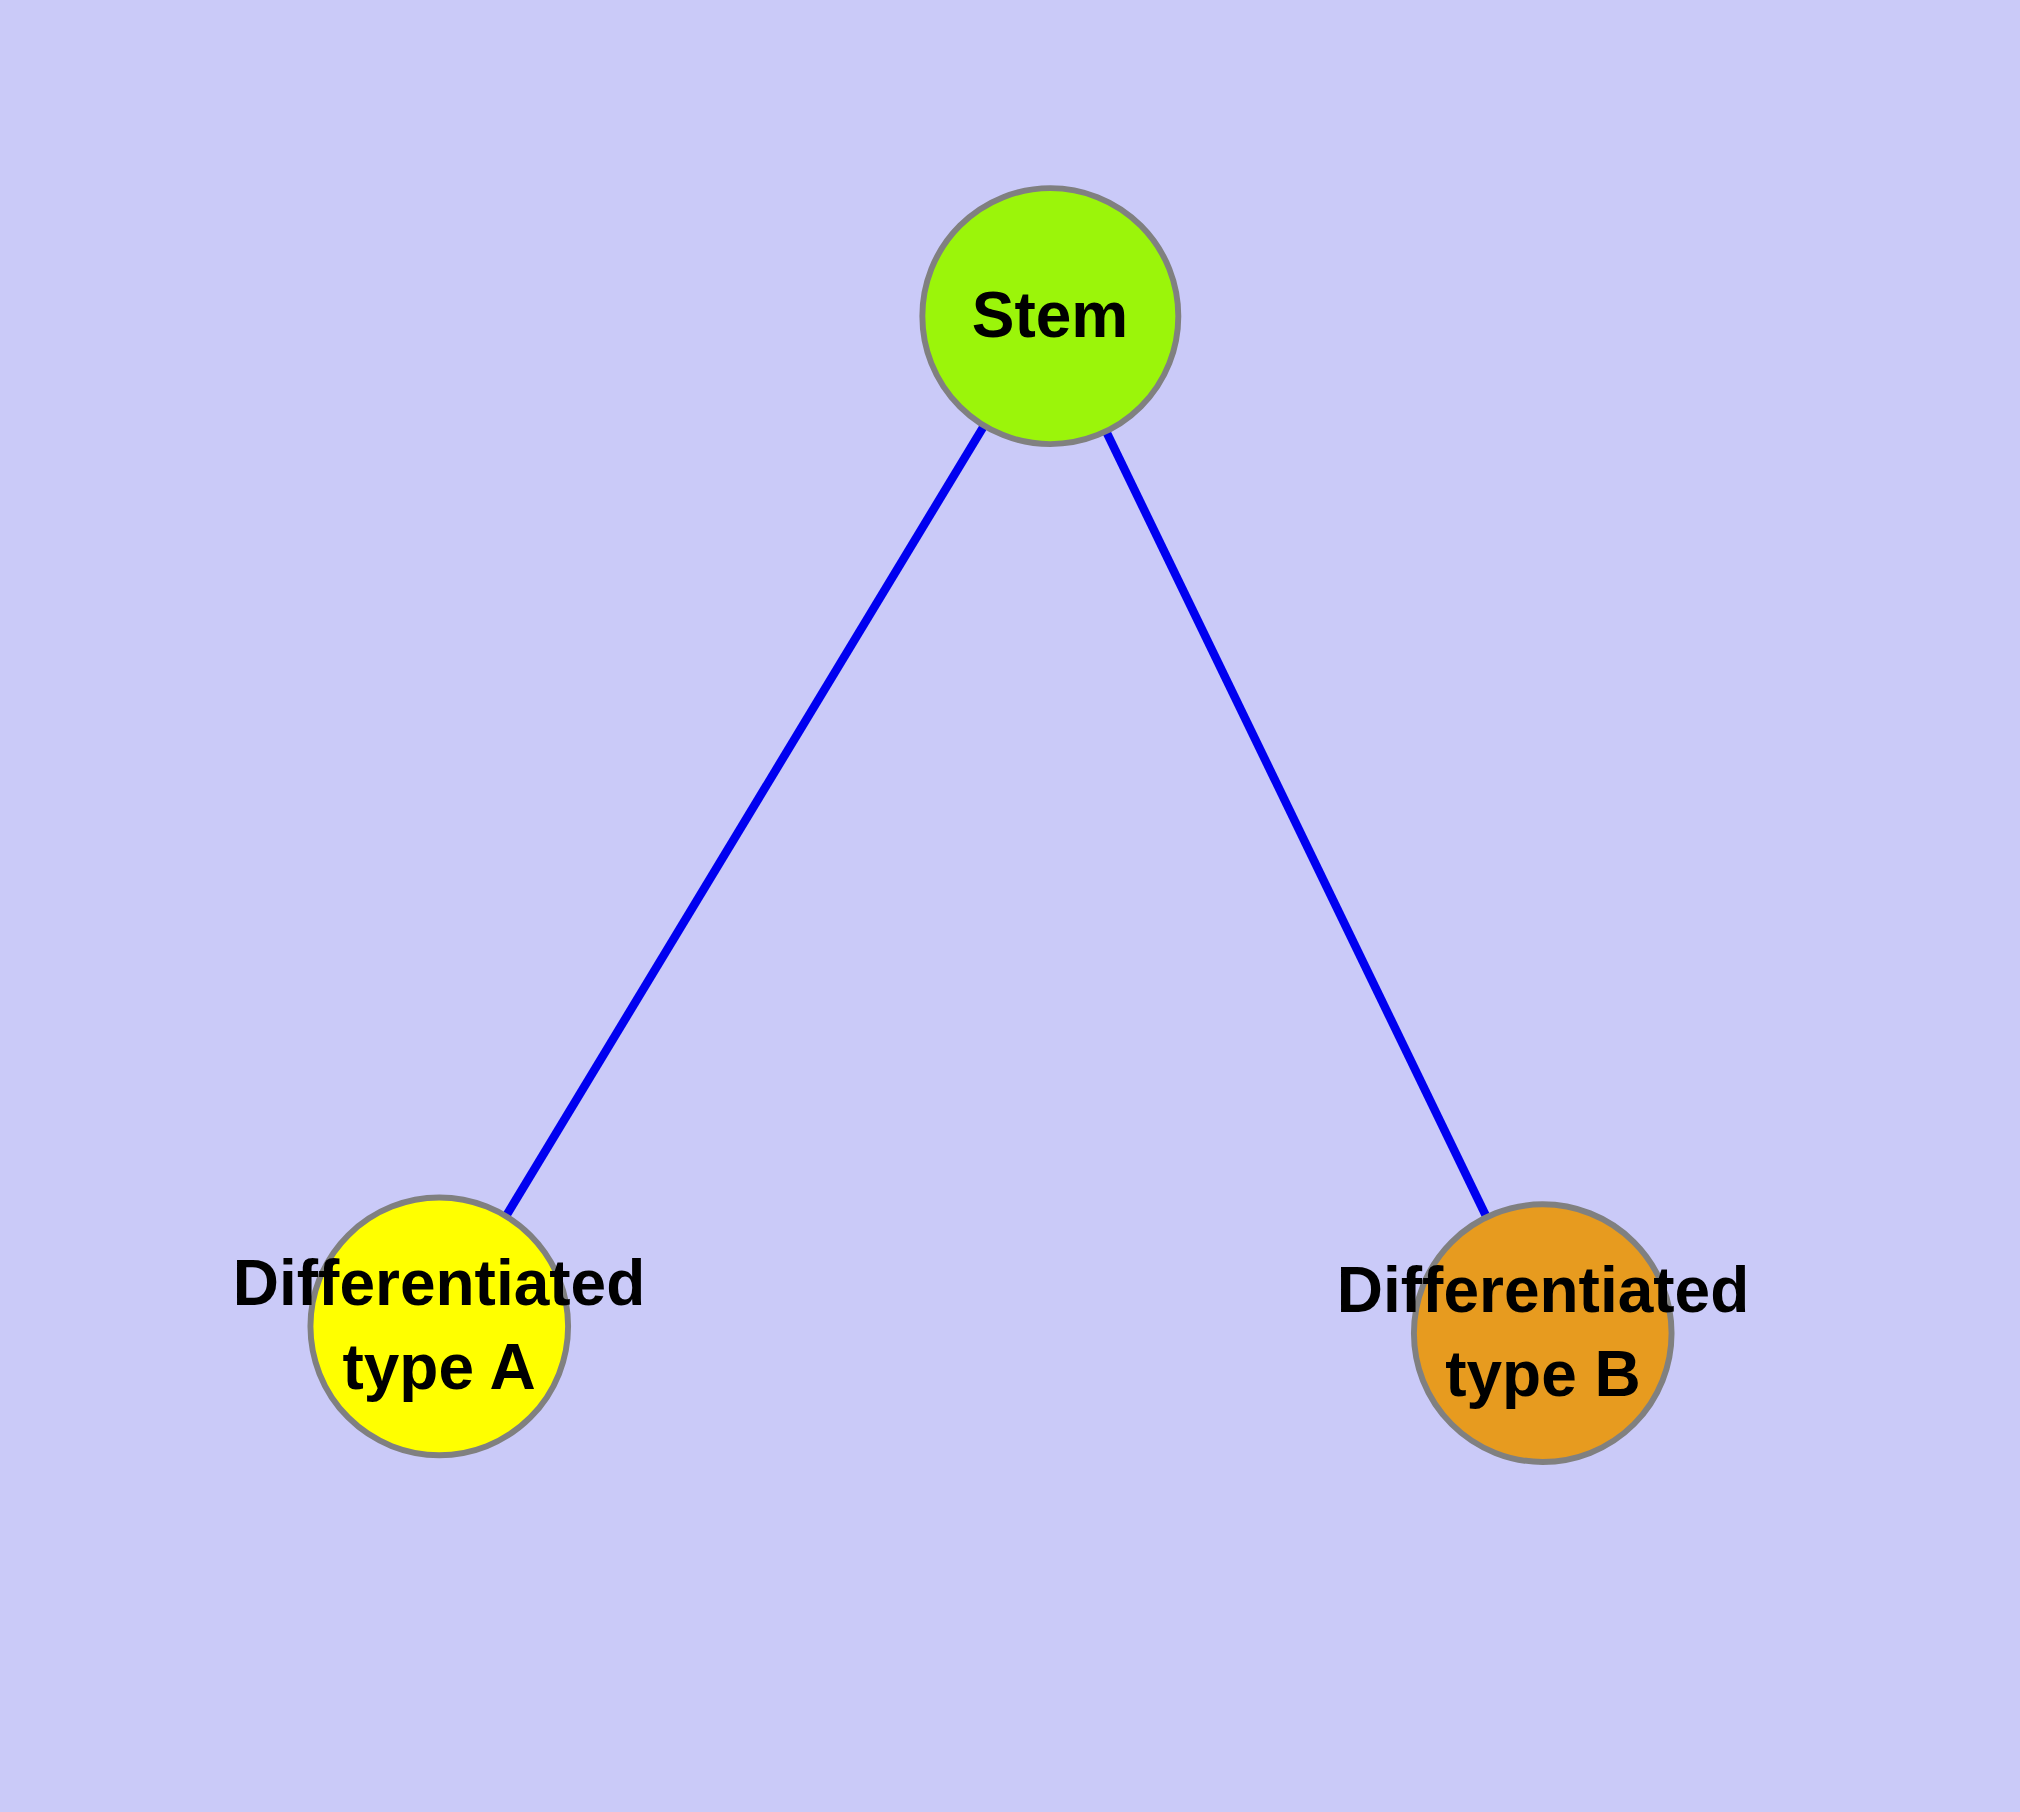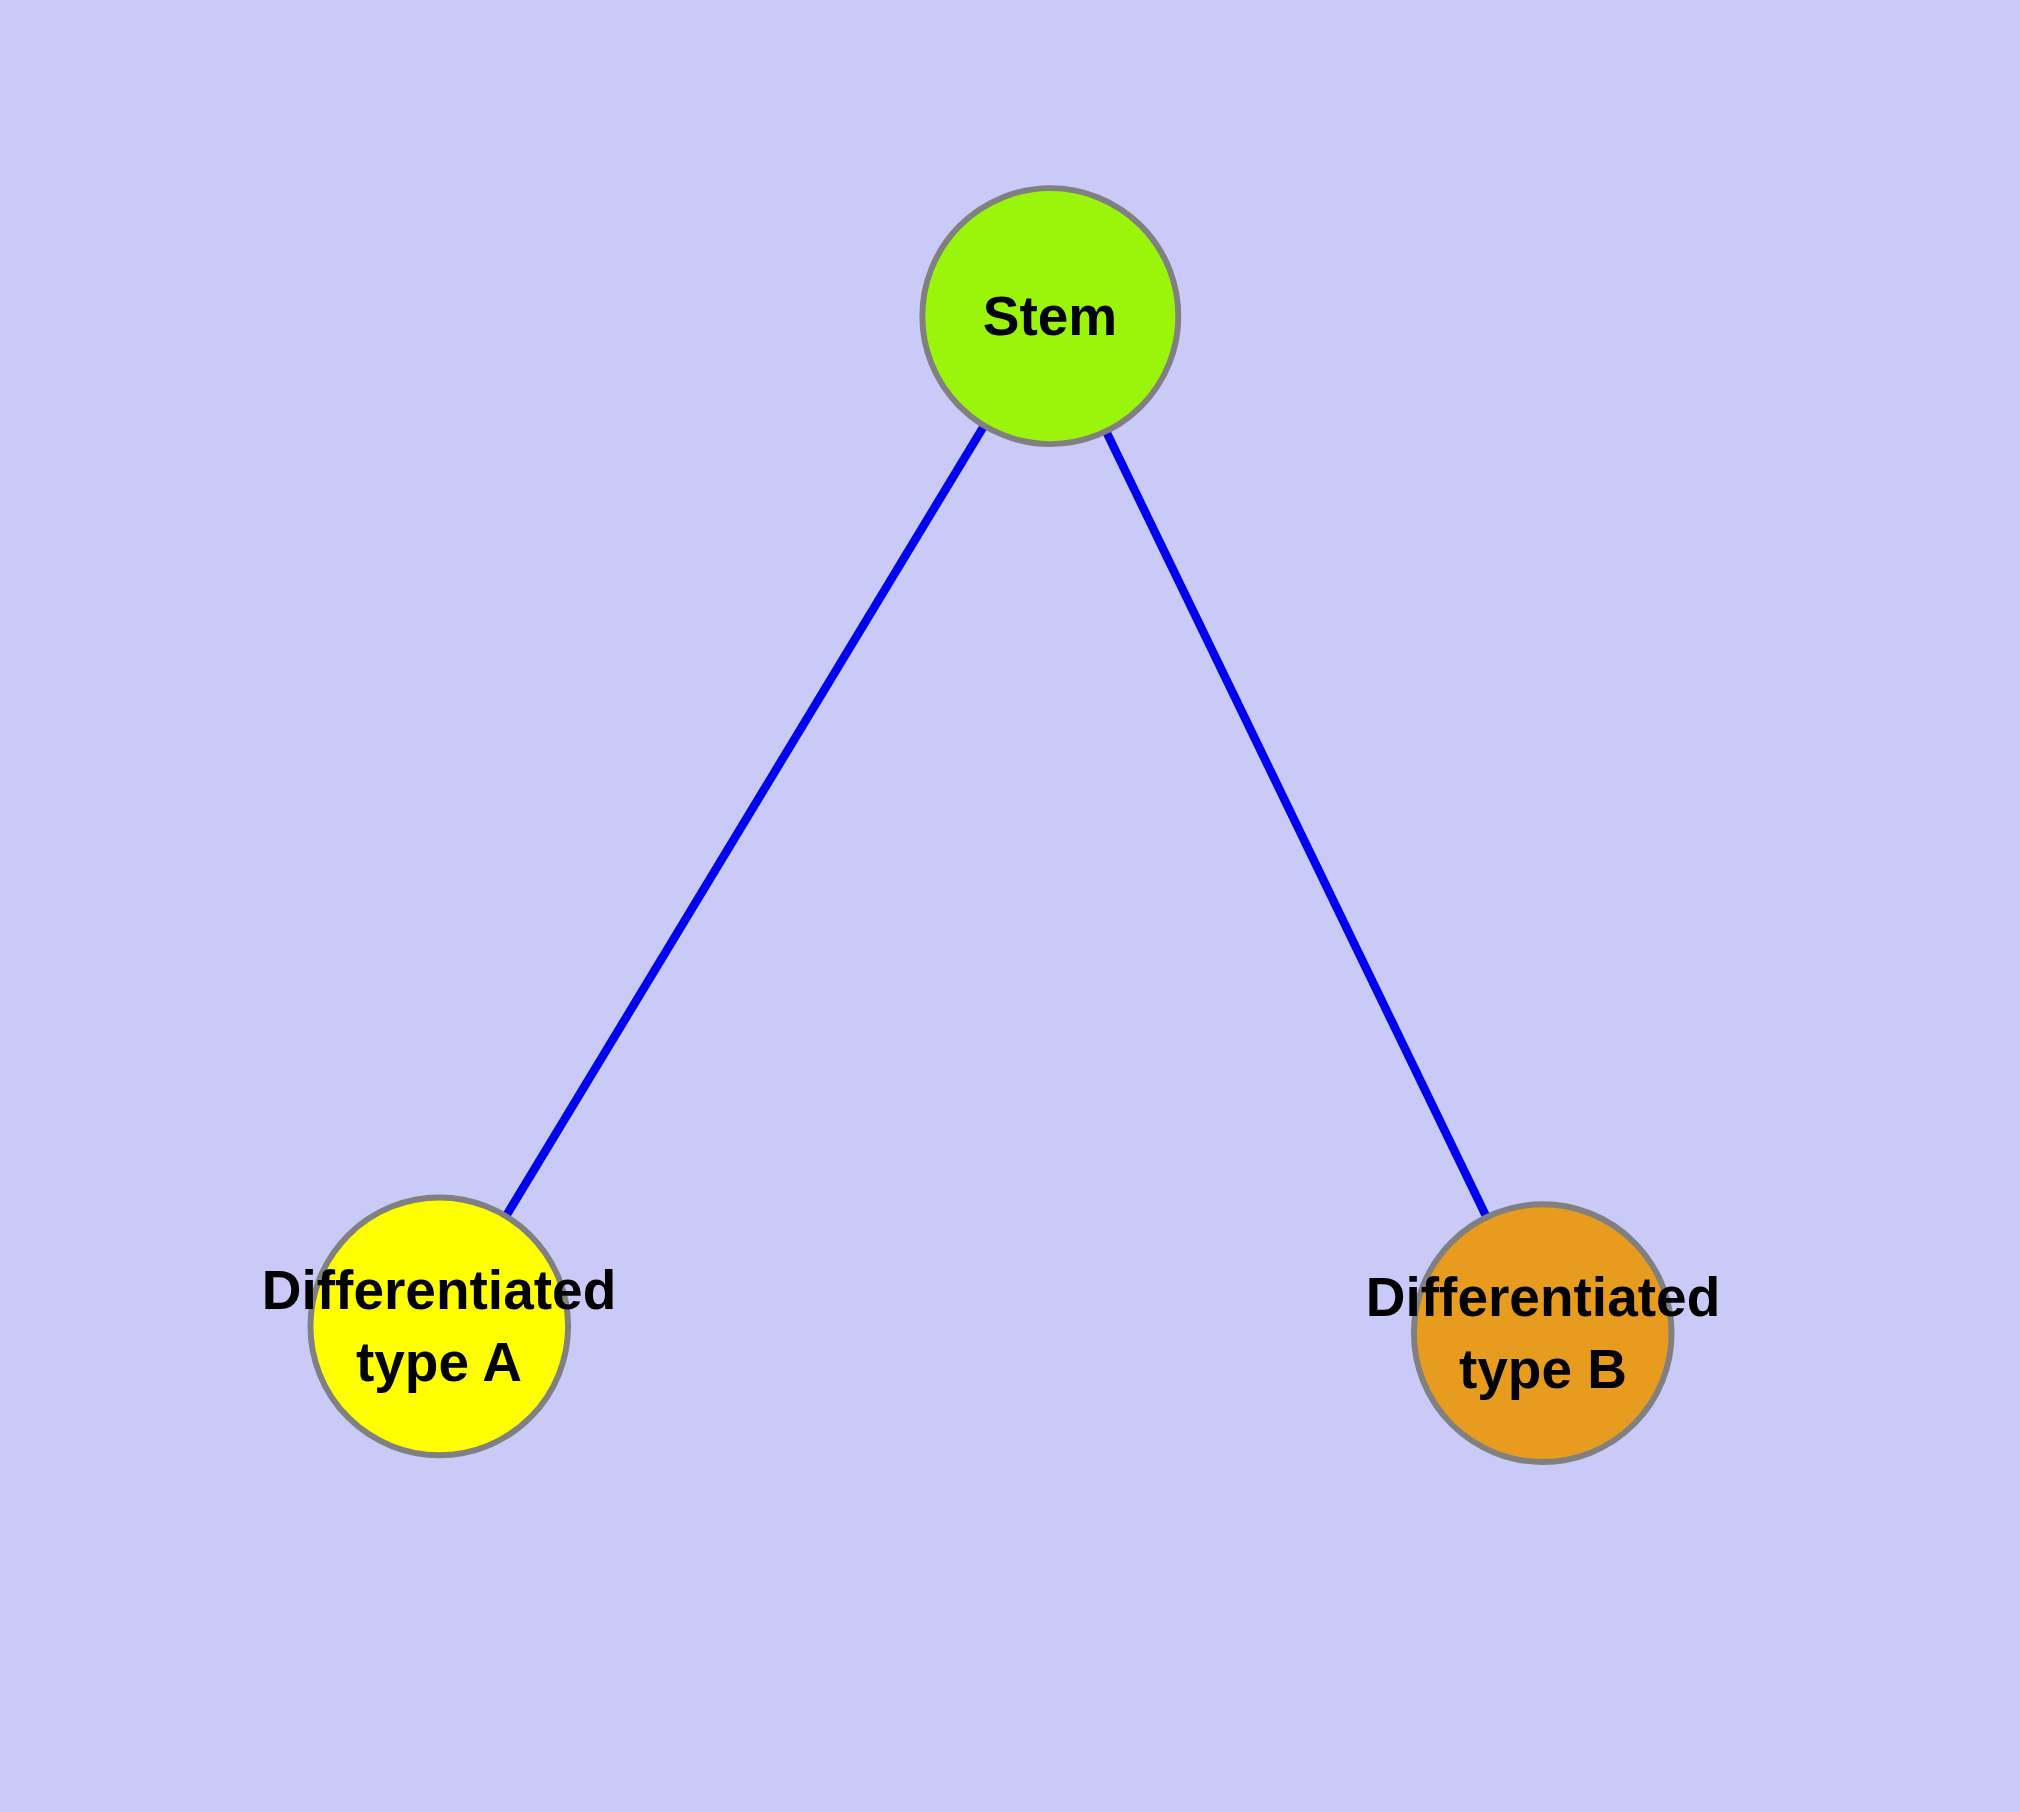--- a/index.html
+++ b/index.html
@@ -20,21 +20,21 @@
     width: 100%;
     height: 100%;
     display: block;
   }
   .node-label {
     position: absolute;
     transform: translate(-50%, -50%);
     text-align: center;
     white-space: pre;
     font-weight: bold;
-    font-size: 55px;
+    font-size: 64px;
     line-height: 1.31;
     letter-spacing: 0;
   }
 </style>
 </head>
 <body>
 
 <div id="canvas" class="canvas" style="background: rgb(202, 202, 248);">
   <svg id="graph-svg" xmlns="http://www.w3.org/2000/svg" viewBox="0 0 2384 2138">
     <g id="edge-layer">

